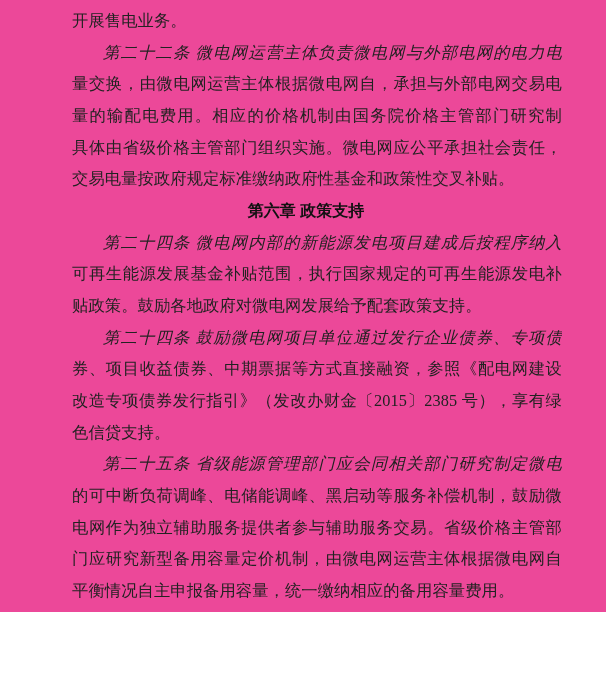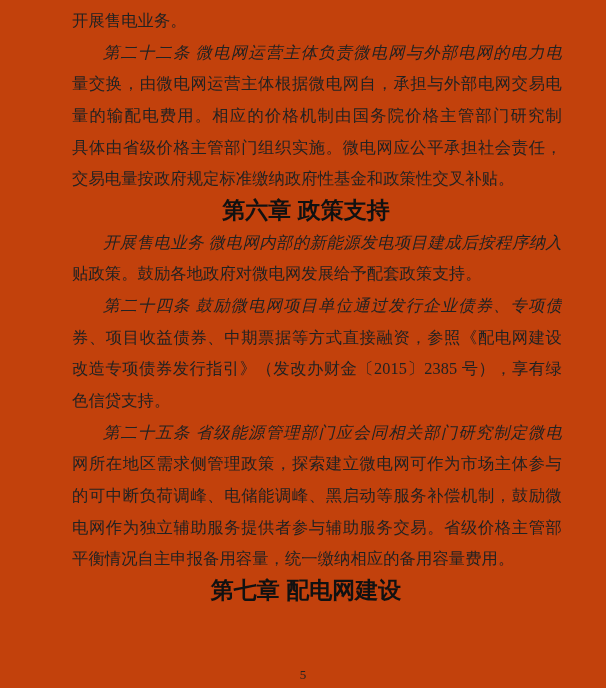--- a/index.html
+++ b/index.html
@@ -8,22 +8,22 @@
   }
   body {
     width: 606px;
     height: 688px;
     background: #ffffff;
     font-family: "Liberation Serif", "DejaVu Serif", serif;
   }
   .page {
     position: relative;
     width: 606px;
-    height: 688px;
-    background: #c2410c;
+    height: 612px;
+    background: #ec4899;
     overflow: hidden;
   }
   .content {
     position: absolute;
     left: 72px;
     top: 5px;
     width: 490px;
     color: #222222;
     font-size: 16.3px;
     line-height: 31.67px;
@@ -46,21 +46,21 @@
   .para.indent .line:first-child {
     text-indent: 31px;
     font-style: italic;
   }
   .chapter {
     margin: 0;
     height: 31.67px;
     overflow: hidden;
     font-family: "Liberation Sans", "DejaVu Sans", sans-serif;
     font-weight: bold;
-    font-size: 23px;
+    font-size: 16px;
     line-height: 31.67px;
     color: #111111;
     text-align: center;
     
     padding-right: 22px;
   }
   .page-number {
     position: absolute;
     left: 0;
     right: 0;
@@ -87,36 +87,37 @@
         <div class="line">第二十二条 微电网运营主体负责微电网与外部电网的电力电</div>
         <div class="line">量交换，由微电网运营主体根据微电网自，承担与外部电网交易电</div>
         <div class="line">量的输配电费用。相应的价格机制由国务院价格主管部门研究制定，</div>
         <div class="line">具体由省级价格主管部门组织实施。微电网应公平承担社会责任，</div>
         <div class="line last">交易电量按政府规定标准缴纳政府性基金和政策性交叉补贴。</div>
       </div>
 
     <div class="chapter">第六章 政策支持</div>
 
     <div class="para indent">
-        <div class="line">开展售电业务 微电网内部的新能源发电项目建成后按程序纳入</div>
+        <div class="line">第二十四条 微电网内部的新能源发电项目建成后按程序纳入</div>
+        <div class="line">可再生能源发展基金补贴范围，执行国家规定的可再生能源发电补</div>
         <div class="line last">贴政策。鼓励各地政府对微电网发展给予配套政策支持。</div>
       </div>
 
     <div class="para indent">
         <div class="line">第二十四条 鼓励微电网项目单位通过发行企业债券、专项债</div>
         <div class="line">券、项目收益债券、中期票据等方式直接融资，参照《配电网建设</div>
         <div class="line">改造专项债券发行指引》（发改办财金〔2015〕2385 号），享有绿</div>
         <div class="line last">色信贷支持。</div>
       </div>
 
     <div class="para indent">
         <div class="line">第二十五条 省级能源管理部门应会同相关部门研究制定微电</div>
-        <div class="line">网所在地区需求侧管理政策，探索建立微电网可作为市场主体参与</div>
         <div class="line">的可中断负荷调峰、电储能调峰、黑启动等服务补偿机制，鼓励微</div>
         <div class="line">电网作为独立辅助服务提供者参与辅助服务交易。省级价格主管部</div>
+        <div class="line">门应研究新型备用容量定价机制，由微电网运营主体根据微电网自</div>
         <div class="line last">平衡情况自主申报备用容量，统一缴纳相应的备用容量费用。</div>
       </div>
 
     <div class="chapter">第七章 配电网建设</div>
 
   </div>
 
   <div class="page-number">5</div>
 </div>
 

